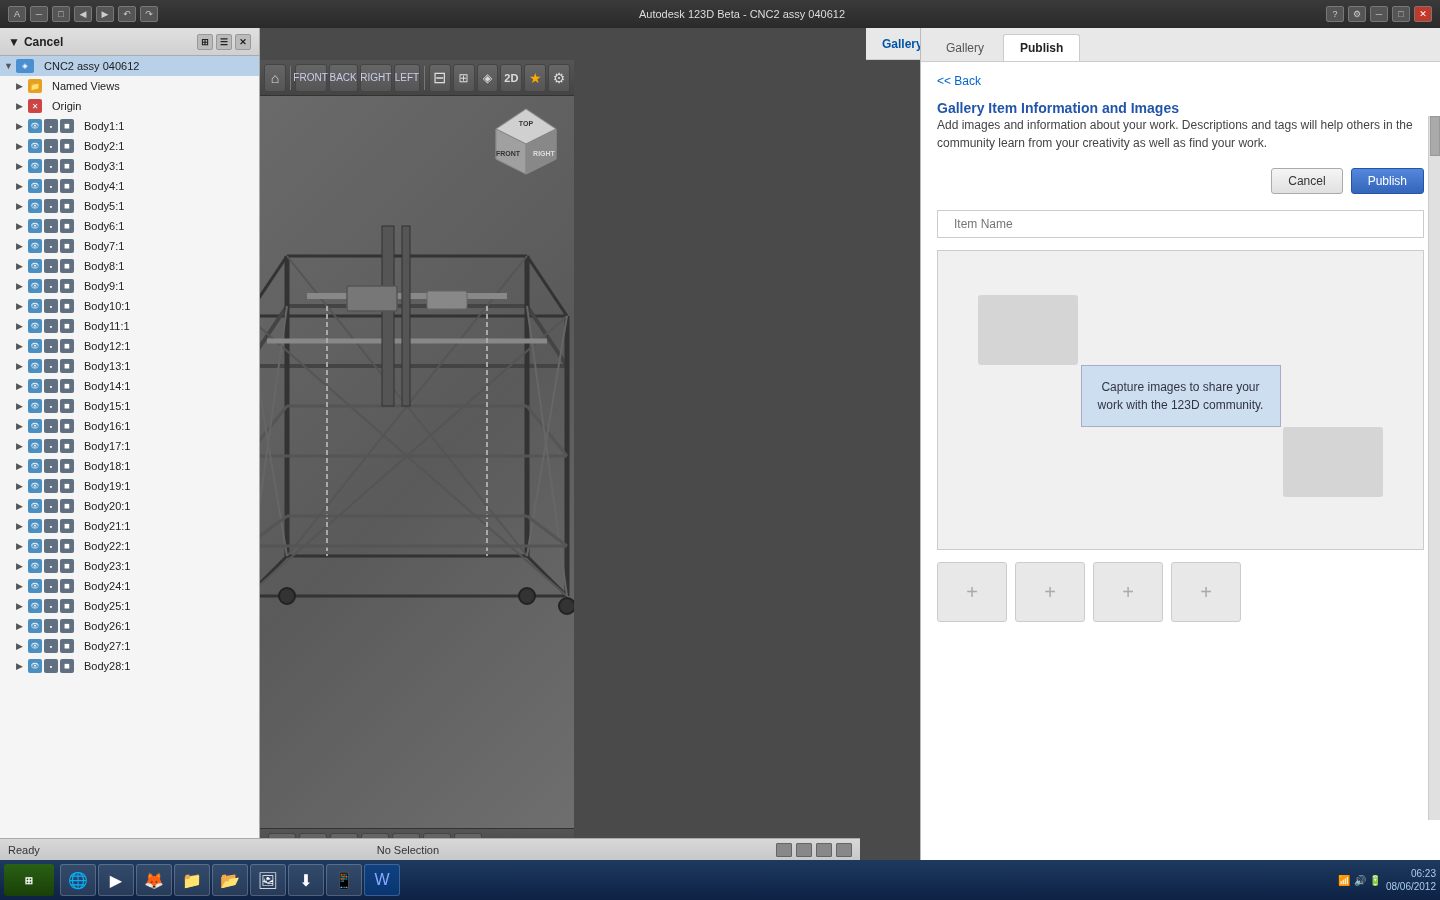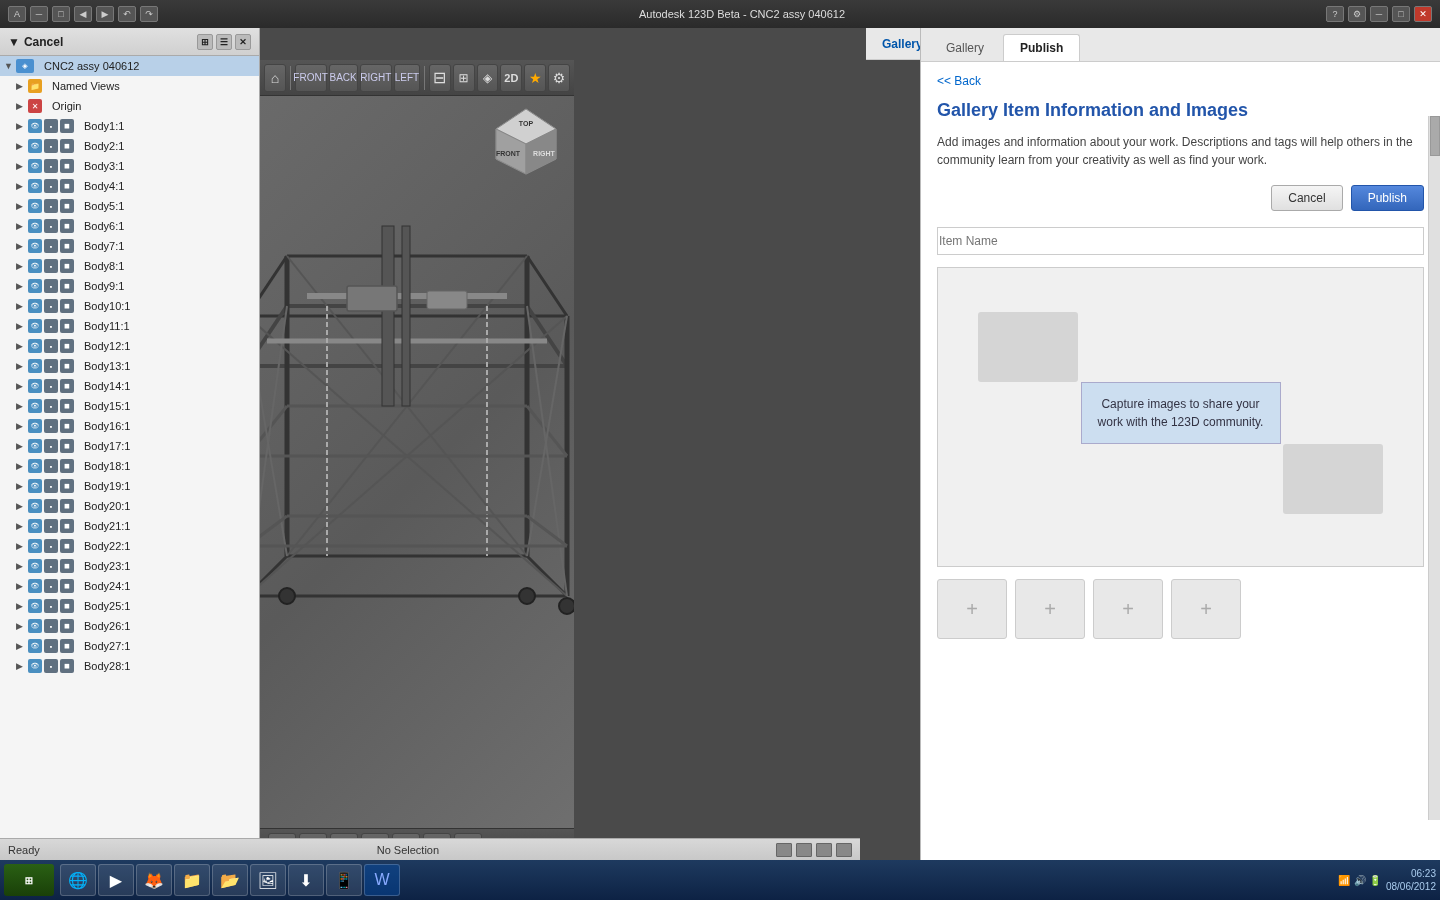--- a/index.html
+++ b/index.html
@@ -251,24 +251,23 @@
 
     .back-link {
       color: #0066cc;
       font-size: 12px;
       cursor: pointer;
       margin-bottom: 12px;
       display: inline-block;
     }
 
     .gallery-item-title {
-      font-size: 18px;
+      font-size: 14px;
       font-weight: bold;
       color: #2255aa;
-      margin-bottom: 12px;
     }
 
     .gallery-description {
       font-size: 12px;
       color: #444;
       line-height: 1.5;
       margin-bottom: 16px;
     }
 
     .gallery-buttons {
@@ -287,21 +286,21 @@
       color: #333;
     }
     .gallery-btn.primary {
       background: linear-gradient(to bottom, #5588dd, #3366bb);
       color: white;
       border-color: #2255aa;
     }
 
     .item-name-input {
       width: 100%;
-      padding: 6px 1px;
+      padding: 6px 16px;
       border: 1px solid #ccc;
       font-size: 12px;
       color: #aaa;
       margin-bottom: 12px;
       background: white;
     }
 
     
     .image-capture-area {
       border: 1px solid #ccc;

